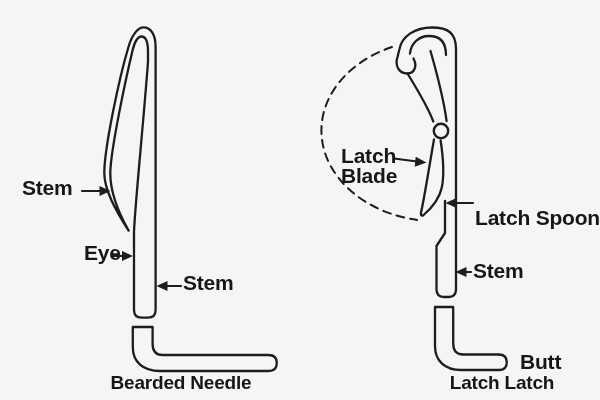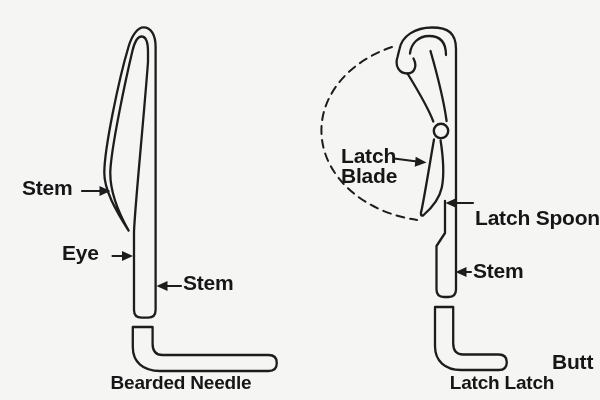--- a/index.html
+++ b/index.html
@@ -107,29 +107,29 @@
       </g>
       <g stroke-width="2.1">
         <line x1="471" y1="272" x2="464" y2="272"></line>
         <path d="M 455.5,272 L 466.5,267 L 466.5,277 Z" fill="#1d1d1d" stroke="none"></path>
       </g>
     </g>
   </svg>
 
   <div class="lbl" style="left:22px;top:178px">Stem</div>
 
-  <div class="lbl" style="left:62px;top:243px">Eye</div>
+  <div class="lbl" style="left:84px;top:243px">Eye</div>
 
   <div class="lbl" style="left:183px;top:273px">Stem</div>
 
   <div class="lbl" style="left:341px;top:146px">Latch
 Blade</div>
 
   <div class="lbl" style="left:475px;top:208px">Latch Spoon</div>
 
   <div class="lbl" style="left:473px;top:261px">Stem</div>
 
-  <div class="lbl" style="left:552px;top:352px">Butt</div>
+  <div class="lbl" style="left:520px;top:352px">Butt</div>
 
   <div class="caption" style="left:181px;top:372px">Bearded Needle</div>
 
   <div class="caption" style="left:502px;top:372px">Latch Latch</div>
 </div>
 
 </body></html>

